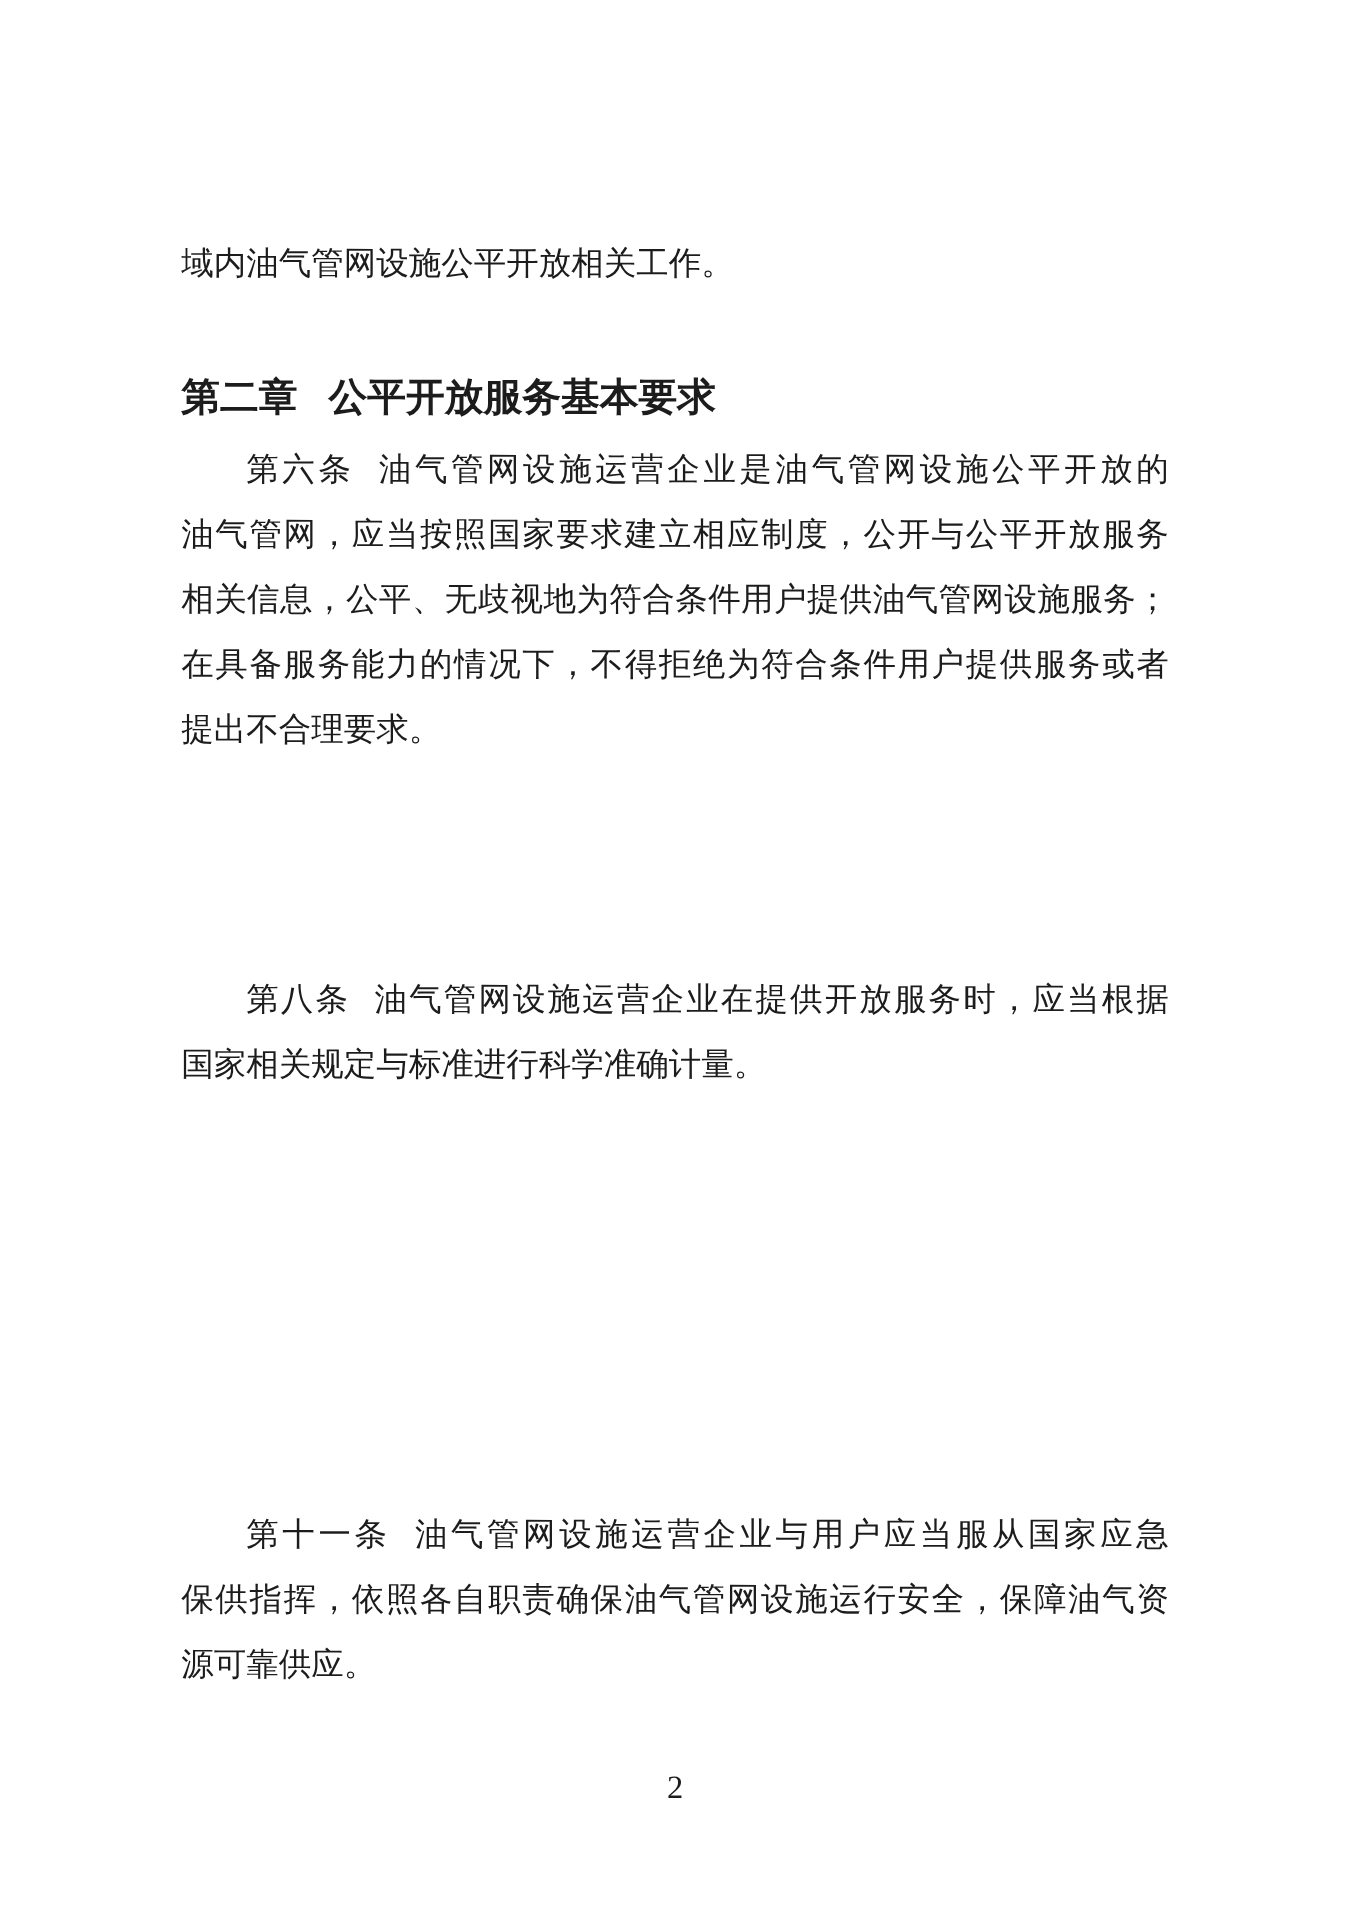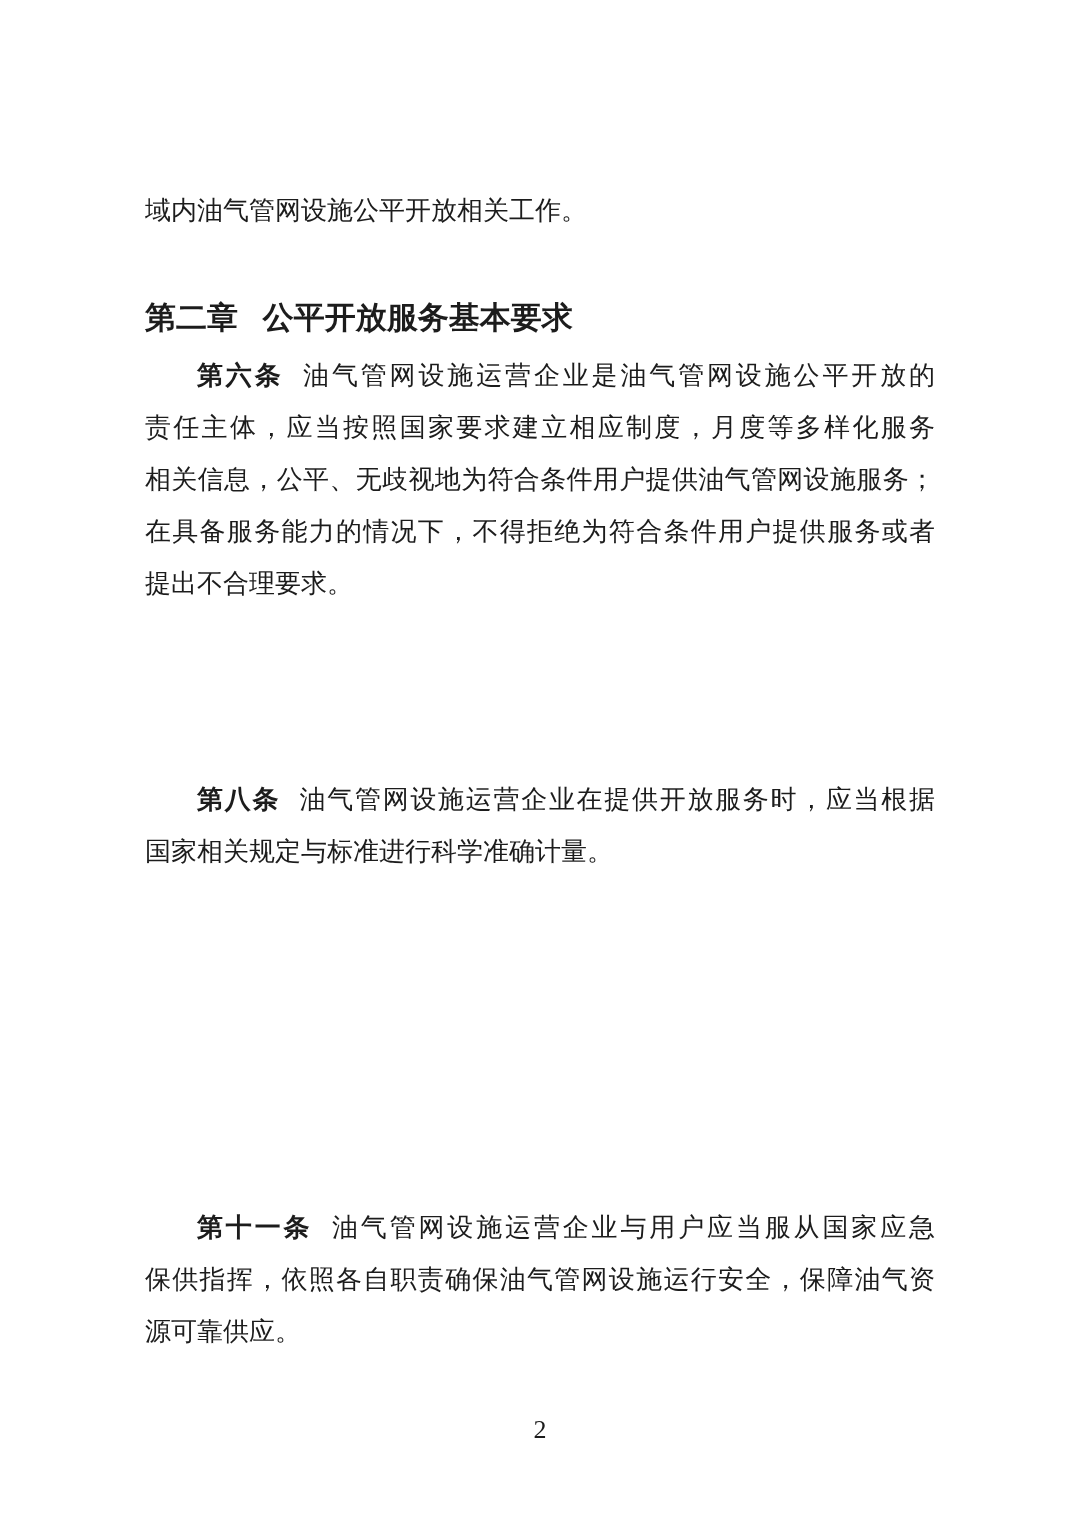--- a/index.html
+++ b/index.html
@@ -19,21 +19,21 @@
   }
   .line {
     text-align:justify;
     text-align-last:justify;
     text-justify:inter-character;
     white-space:nowrap;
   }
   .line.last { text-align-last:auto; }
   .line.first { text-indent:2em; }
   .art-label {
-    font-weight:700;
+    font-weight:400;
     font-family:"Liberation Sans","DejaVu Sans",sans-serif;
     margin-right:0.75em;
   }
   .chapter-heading {
     position:absolute; left:145px; top:296px; width:790px;
     text-align:left;
     font-size:31px; line-height:44px; font-weight:700;
     font-family:"Liberation Sans","DejaVu Sans",sans-serif;
   }
   .chapter-heading .chapter-num { margin-right:0.8em; }
@@ -52,21 +52,21 @@
   <div class="para" style="top:185px">
     <div class="line last">域内油气管网设施公平开放相关工作。</div>
   </div>
 
   <div class="chapter-heading">
     <span class="chapter-num">第二章</span><span>公平开放服务基本要求</span>
   </div>
 
   <div class="para" style="top:349px">
     <div class="line first"><span class="art-label">第六条</span><span>油气管网设施运营企业是油气管网设施公平开放的</span></div>
-    <div class="line">责任主体，应当按照国家要求建立相应制度，月度等多样化服务</div>
+    <div class="line">油气管网，应当按照国家要求建立相应制度，公开与公平开放服务</div>
     <div class="line">相关信息，公平、无歧视地为符合条件用户提供油气管网设施服务；</div>
     <div class="line">在具备服务能力的情况下，不得拒绝为符合条件用户提供服务或者</div>
     <div class="line last">提出不合理要求。</div>
   </div>
 
 
   <div class="para" style="top:773px">
     <div class="line first"><span class="art-label">第八条</span><span>油气管网设施运营企业在提供开放服务时，应当根据</span></div>
     <div class="line last">国家相关规定与标准进行科学准确计量。</div>
   </div>

